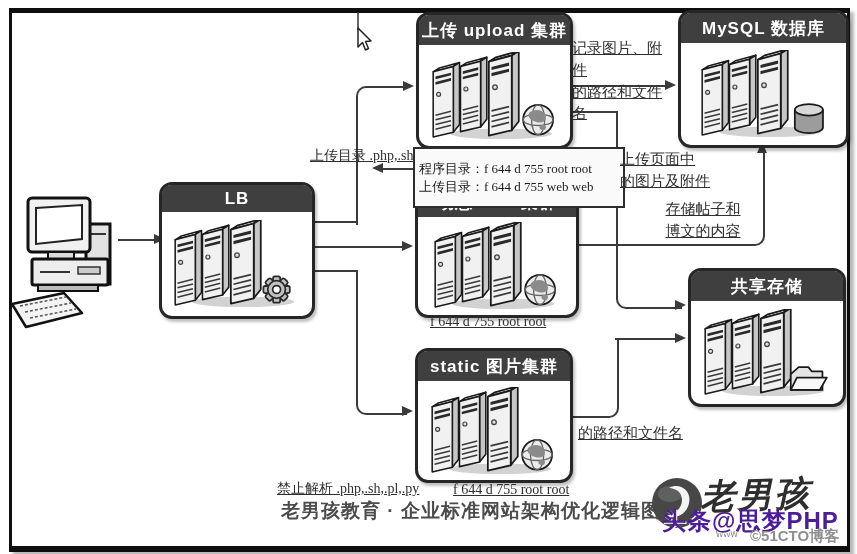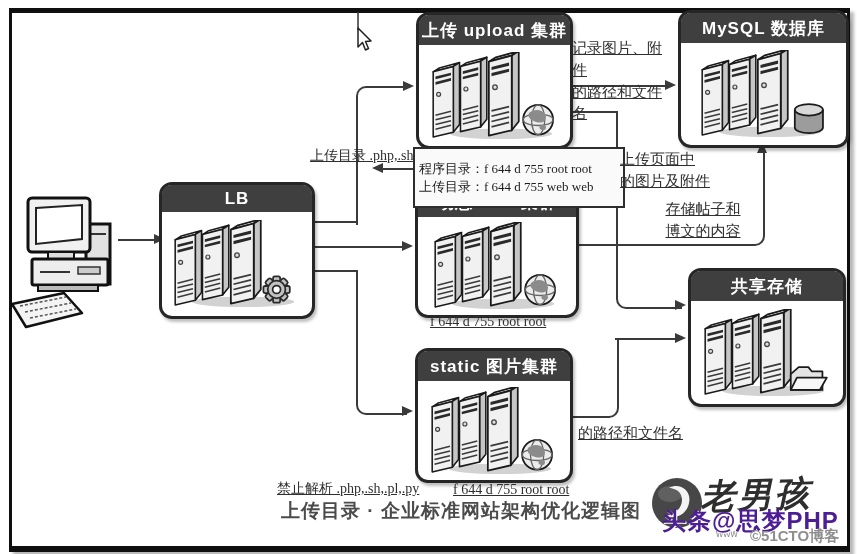--- a/index.html
+++ b/index.html
@@ -216,21 +216,21 @@
 
   <div class="note" style="left:620px;top:149px;width:100px">上传页面中
 的图片及附件</div>
   <div class="note" style="left:650px;top:199px;width:106px;text-align:center">存储帖子和
 博文的内容</div>
   <div class="note" style="left:430px;top:312px;font-size:14px">f 644 d 755 root root</div>
   <div class="note" style="left:578px;top:423px">的路径和文件名</div>
   <div class="note" style="left:277px;top:479px;font-size:14px">禁止解析 .php,.sh,.pl,.py</div>
   <div class="note" style="left:453px;top:480px;font-size:14px">f 644 d 755 root root</div>
 
-  <div class="caption">上传目录 · 企业标准网站架构优化逻辑图</div>
+  <div class="caption">老男孩教育 · 企业标准网站架构优化逻辑图</div>
 
   <svg style="position:absolute;left:650px;top:476px" width="54" height="54" viewBox="-27 -27 54 54">
     <circle r="25" fill="#474747"></circle>
     <ellipse cx="-7" cy="-9" rx="12" ry="8" fill="#6b6b6b" opacity="0.7"></ellipse>
     <path d="M-8,-15 C3,-21 15,-12 12,0 C10,11 -1,17 -11,13 C-1,11 8,3 4,-8 C2,-13 -4,-15 -8,-15 Z" fill="#f4f4f4"></path>
   </svg>
   <div class="logo-text">老男孩</div>
   <div class="logo-sub">www</div>
   <div class="wm1">头条@思梦PHP</div>
   <div class="wm2">©51CTO博客</div>

